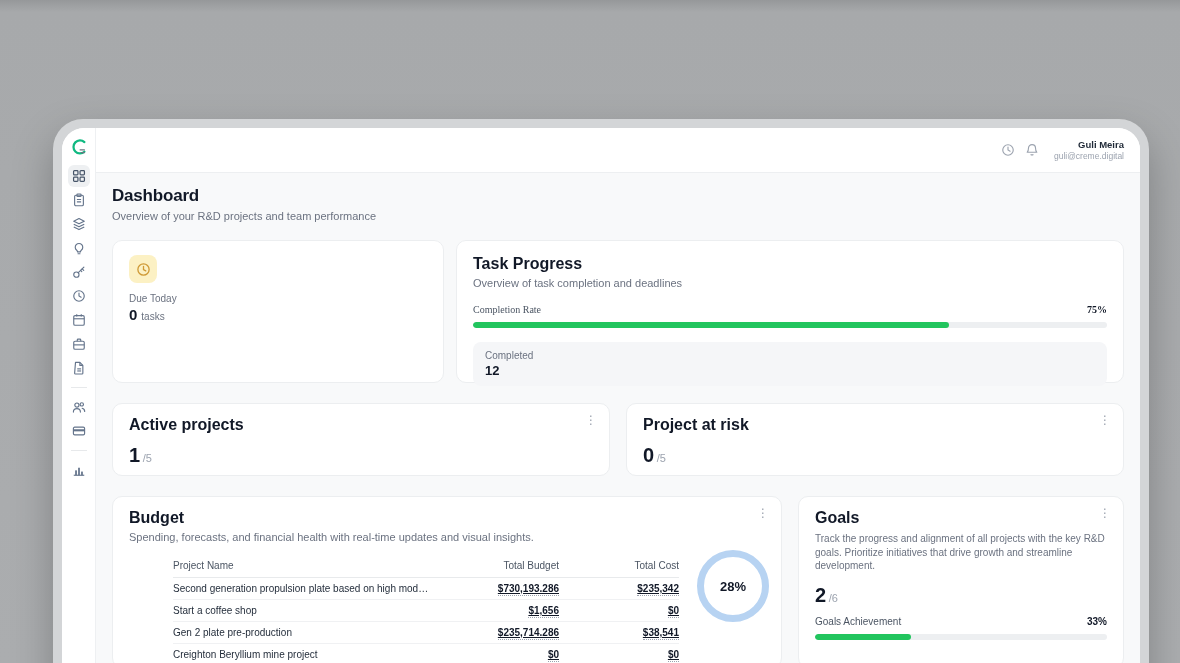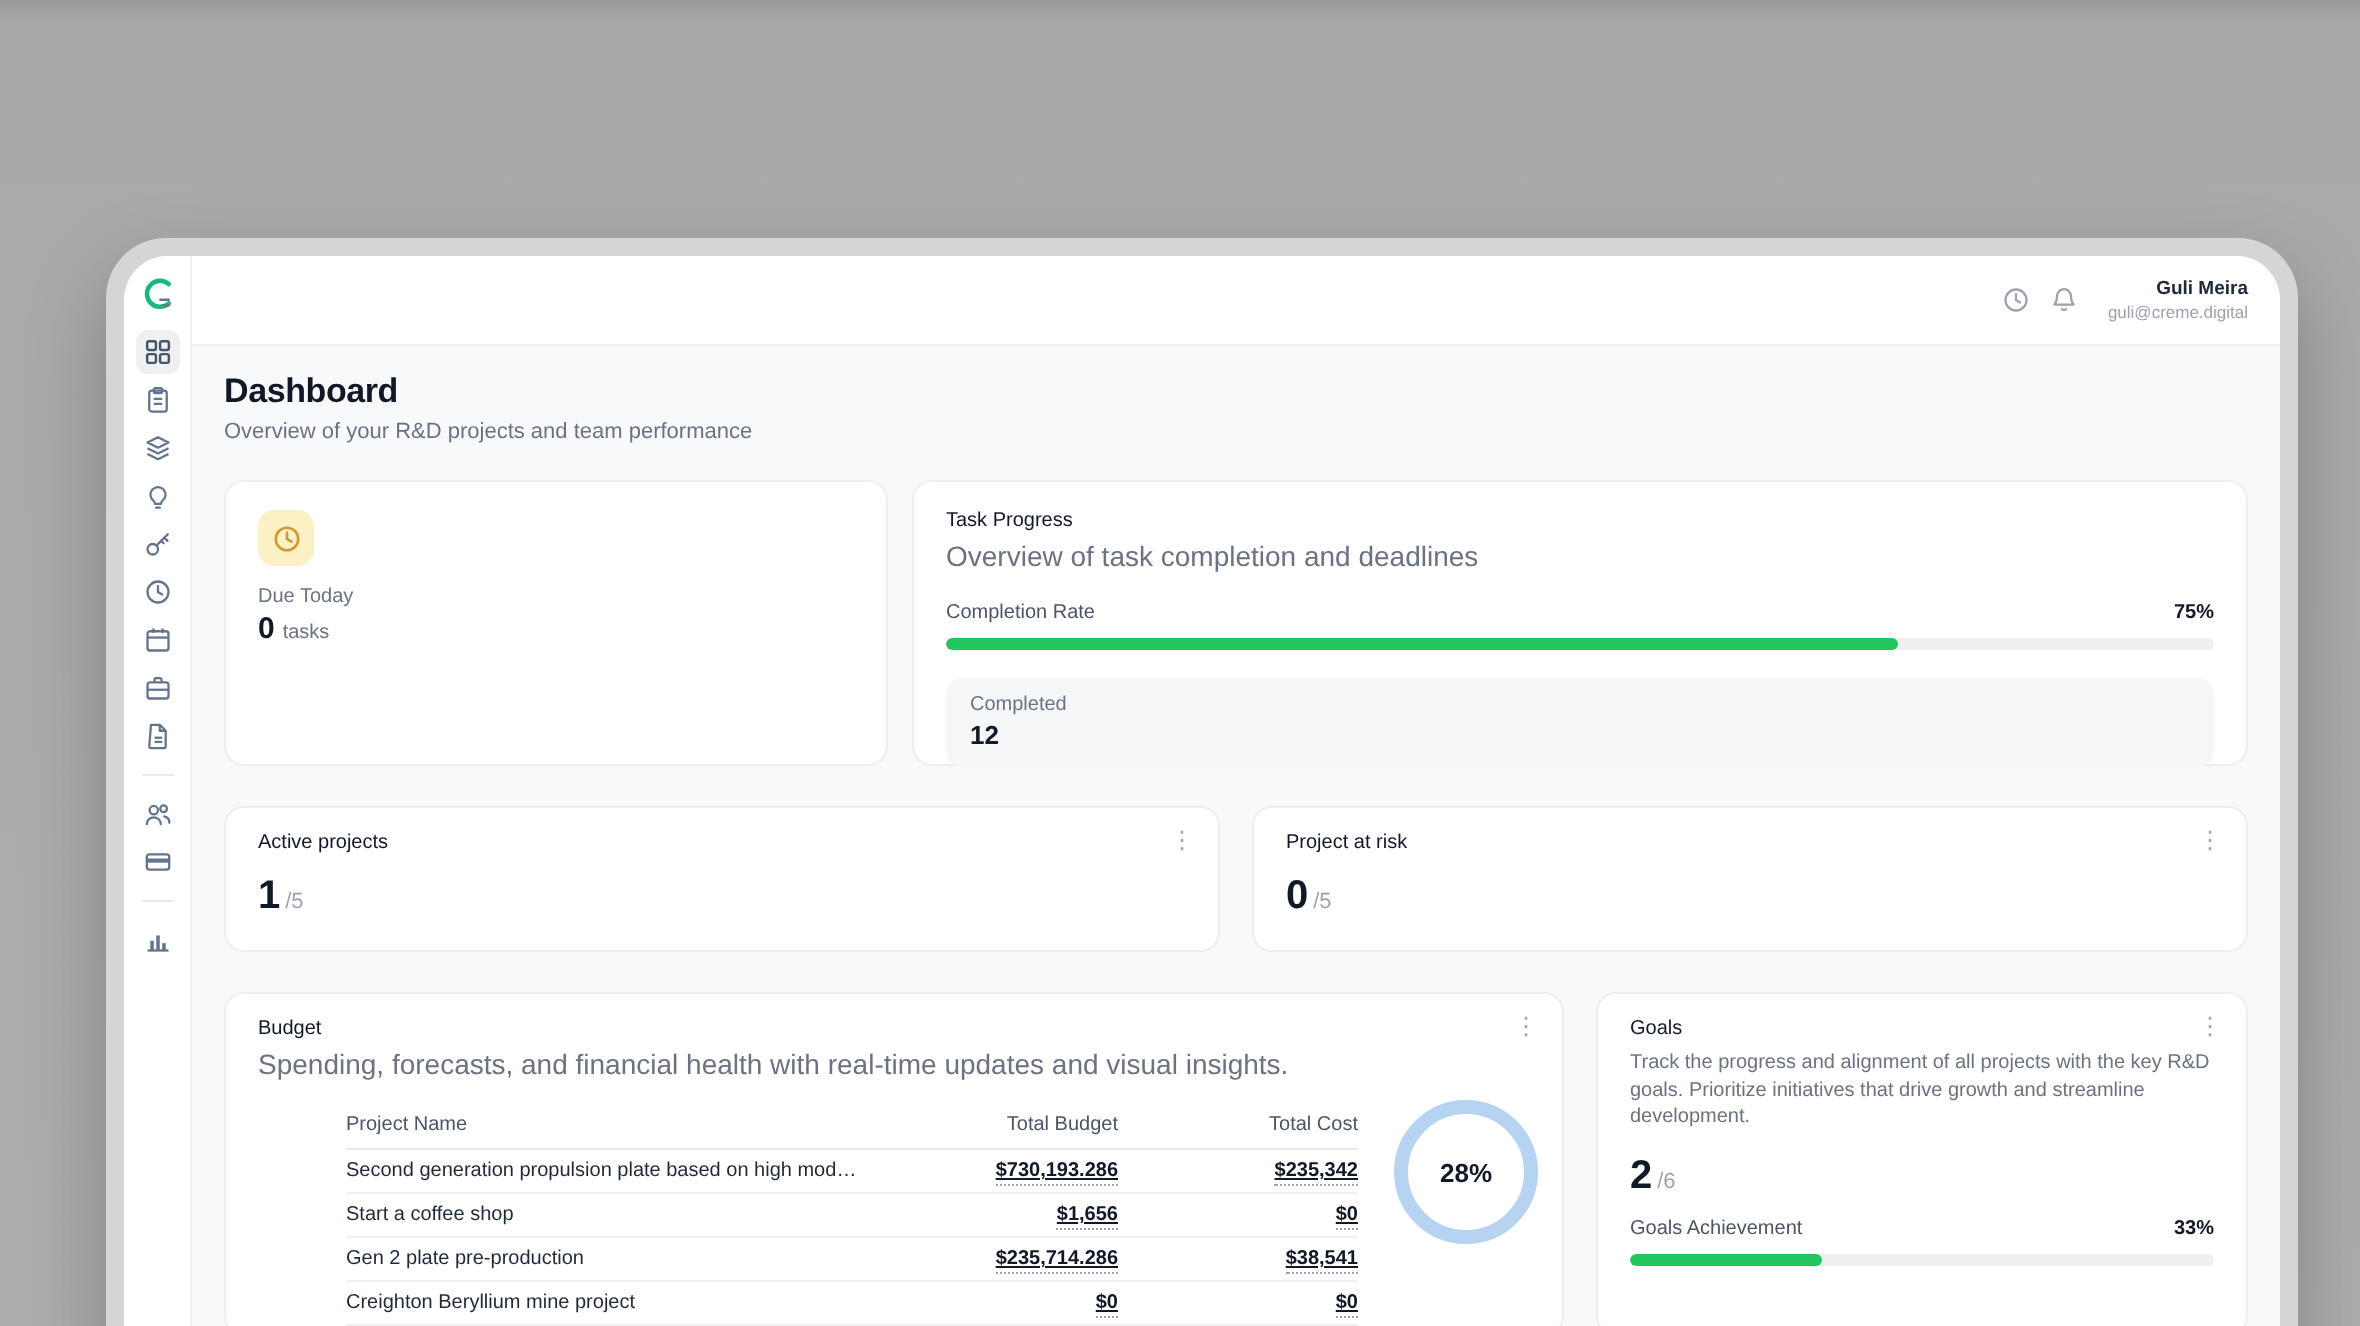--- a/index.html
+++ b/index.html
@@ -69,23 +69,23 @@
   .due-inner { display:flex; gap:10px;flex-direction:column; }
   .due-iconbox {
     width:28px; height:28px; border-radius:8px; background:#fcf1c4;
     display:flex; align-items:center; justify-content:center; color:#cf9a36;
   }
   .due-label { font-size:10px; color:#6b7280; }
   .due-count-row { margin-top:2px; display:flex; align-items:baseline; gap:4px; }
   .due-count { font-size:15px; font-weight:bold; }
   .due-unit { font-size:10px; color:#6b7280; }
   .card-task { flex:1; height:143px; padding:14px 16px; }
-  .card-title { font-size:10px; font-weight:normal; color:#111827; }
-  .card-subtitle { font-size:14px; color:#6b7280; margin-top:4px; }
-  .rate-row { display:flex; justify-content:space-between; align-items:center; margin-top:15px; }
+  .card-title { font-size:16px; font-weight:bold; color:#111827; }
+  .card-subtitle { font-size:11px; color:#6b7280; margin-top:4px; }
+  .rate-row { display:flex; justify-content:space-between; align-items:center; margin-top:15px;font-family:Liberation Serif, serif; }
   .rate-label { font-size:10px; color:#4b5563; }
   .rate-pct { font-size:10px; font-weight:bold; color:#111827; }
   .bar-track { height:6px; background:#edeff1; border-radius:3px; margin-top:7px; overflow:hidden; }
   .bar-fill { height:100%; background:#22c55e; border-radius:3px; }
   .task-boxes { display:flex; gap:10px; margin-top:14px; }
   .task-box { flex:1; background:#f5f6f8; border-radius:8px; padding:8px 12px; }
   .task-box-label { font-size:10px; color:#6b7280; }
   .task-box-value { font-size:13px; font-weight:bold; margin-top:2px; }
   .task-box-value.red { color:#dc2626; }
   .row2 { display:flex; gap:16px; margin-top:20px; }

